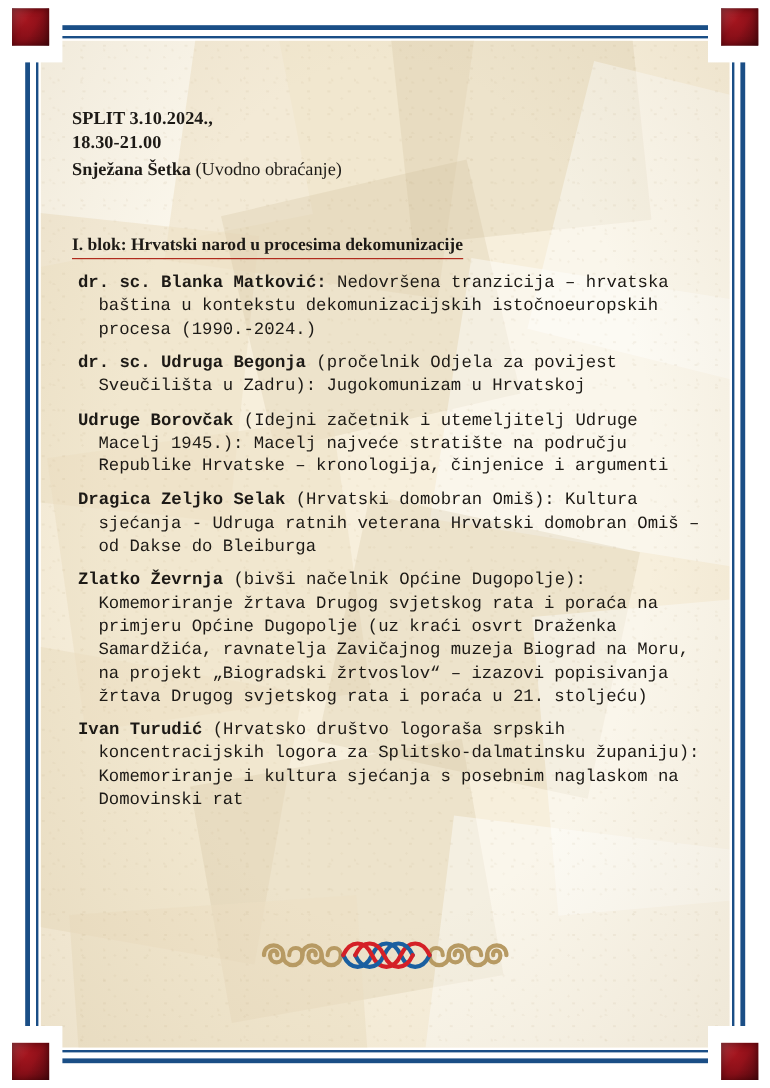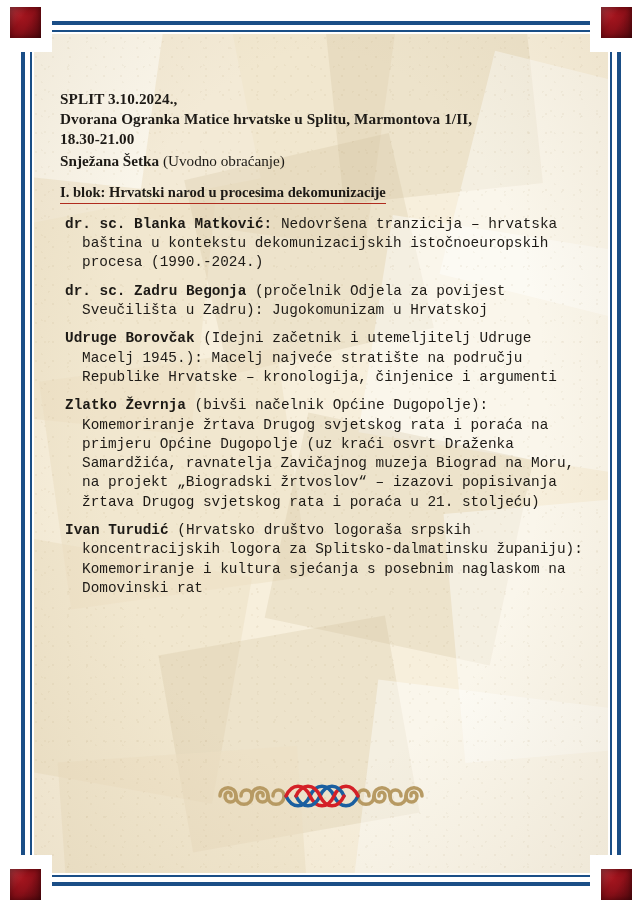--- a/index.html
+++ b/index.html
@@ -131,21 +131,21 @@
     margin-top: 2px;
   }
   .hdr-sub .reg { font-weight: normal; }
 
   .block-head {
     font-weight: bold;
     font-size: 14.6px;
     display: inline-block;
     border-bottom: 1.6px solid #b02b1e;
     padding-bottom: 2px;
-    margin-top: 12px;
+    margin-top: 44px;
     margin-bottom: 11px;
   }
   .block-head.second { margin-top: 30px; }
 
   .entry {
     font-size: 14.4px;
     line-height: 1.34;
     margin-bottom: 9px;
     padding-left: 22px;
     text-indent: -17px;
@@ -200,43 +200,45 @@
       <div class="patch" style="left:330px; top:660px;  width:250px; height:220px; transform:rotate(7deg);"></div>
       <div class="patch e" style="left:30px;  top:720px;  width:240px; height:190px; transform:rotate(-4deg);"></div>
       <div class="grain"></div>
       <div class="vign"></div>
     </div>
 
     <div class="content">
 
       <div class="hdr">
         <div>SPLIT 3.10.2024.,</div>
-        <div>Dvorana Ogranka Matice hrvatske u Splitu, Marmontova 1/II,</div>
         <div>18.30-21.00</div>
       </div>
 
       <div class="hdr-sub">
         <span>Snježana Šetka</span><span class="reg">&nbsp;</span><span class="reg">(Uvodno obraćanje)</span>
       </div>
 
       <div style="display:block;">
         <div class="block-head">I. blok: Hrvatski narod u procesima dekomunizacije</div>
       </div>
       <div>
         <div class="entry">
           <span class="nm">dr. sc. Blanka Matković:</span><span class="ds"> Nedovršena tranzicija – hrvatska baština u kontekstu dekomunizacijskih istočnoeuropskih procesa (1990.-2024.)</span>
         </div>
         <div class="entry">
-          <span class="nm">dr. sc. Zadru Begonja</span><span class="ds"> (pročelnik Odjela za povijest Sveučilišta u Zadru): Jugokomunizam u Hrvatskoj</span>
+          <span class="nm">dr. sc. Udruga Begonja</span><span class="ds"> (pročelnik Odjela za povijest Sveučilišta u Zadru): Jugokomunizam u Hrvatskoj</span>
         </div>
       </div>
 
       <div>
         <div class="entry">
           <span class="nm">Udruge Borovčak</span><span class="ds"> (Idejni začetnik i utemeljitelj Udruge Macelj 1945.): Macelj najveće stratište na području Republike Hrvatske – kronologija, činjenice i argumenti</span>
+        </div>
+        <div class="entry">
+          <span class="nm">Dragica Zeljko Selak</span><span class="ds"> (Hrvatski domobran Omiš): Kultura sjećanja - Udruga ratnih veterana Hrvatski domobran Omiš – od Dakse do Bleiburga</span>
         </div>
         <div class="entry">
           <span class="nm">Zlatko Ževrnja</span><span class="ds"> (bivši načelnik Općine Dugopolje): Komemoriranje žrtava Drugog svjetskog rata i poraća na primjeru Općine Dugopolje (uz kraći osvrt Draženka Samardžića, ravnatelja Zavičajnog muzeja Biograd na Moru, na projekt „Biogradski žrtvoslov“ – izazovi popisivanja žrtava Drugog svjetskog rata i poraća u 21. stoljeću)</span>
         </div>
         <div class="entry">
           <span class="nm">Ivan Turudić</span><span class="ds"> (Hrvatsko društvo logoraša srpskih koncentracijskih logora za Splitsko-dalmatinsku županiju): Komemoriranje i kultura sjećanja s posebnim naglaskom na Domovinski rat</span>
         </div>
       </div>
 
     </div>

